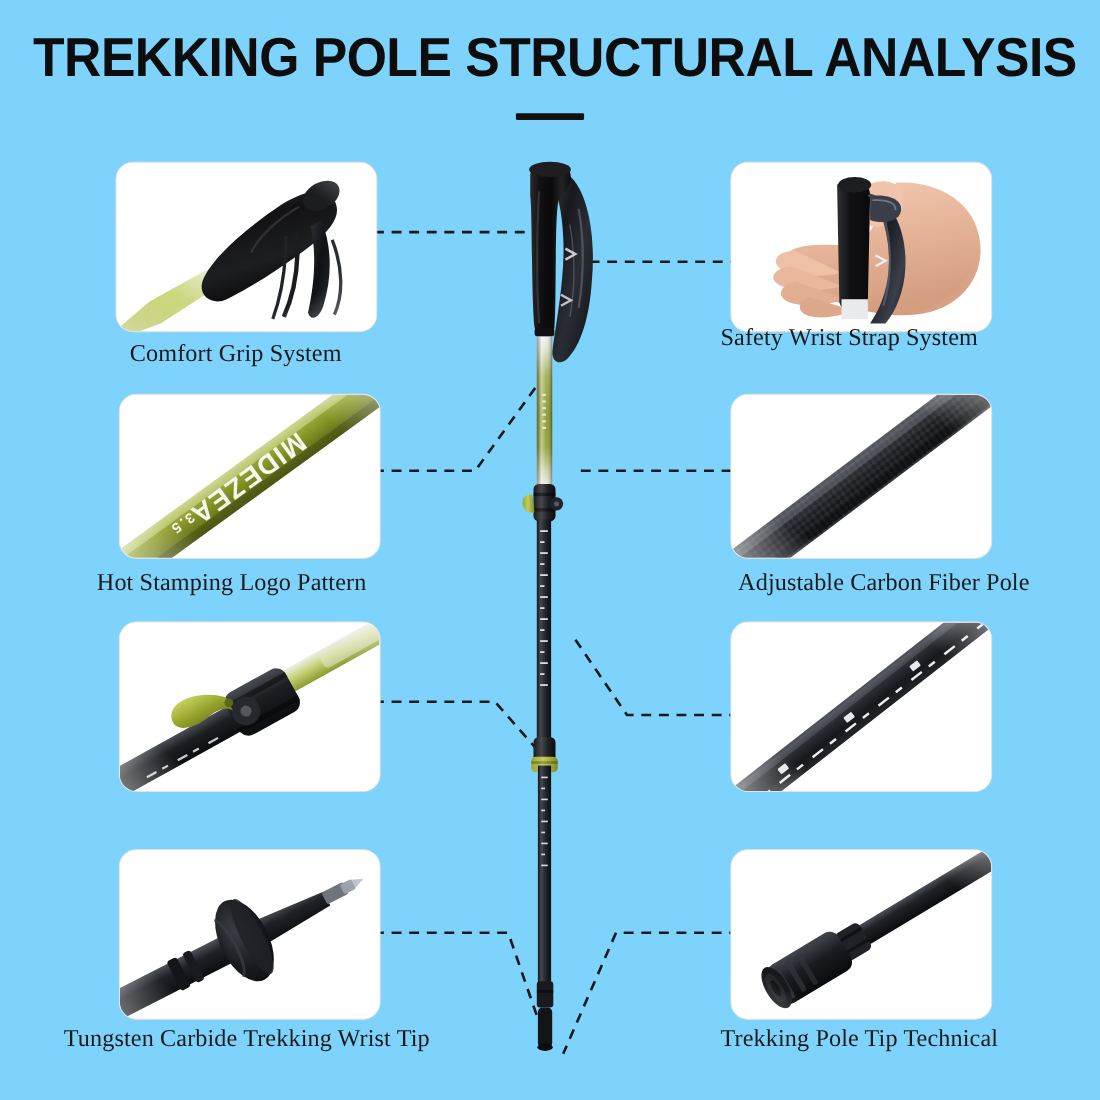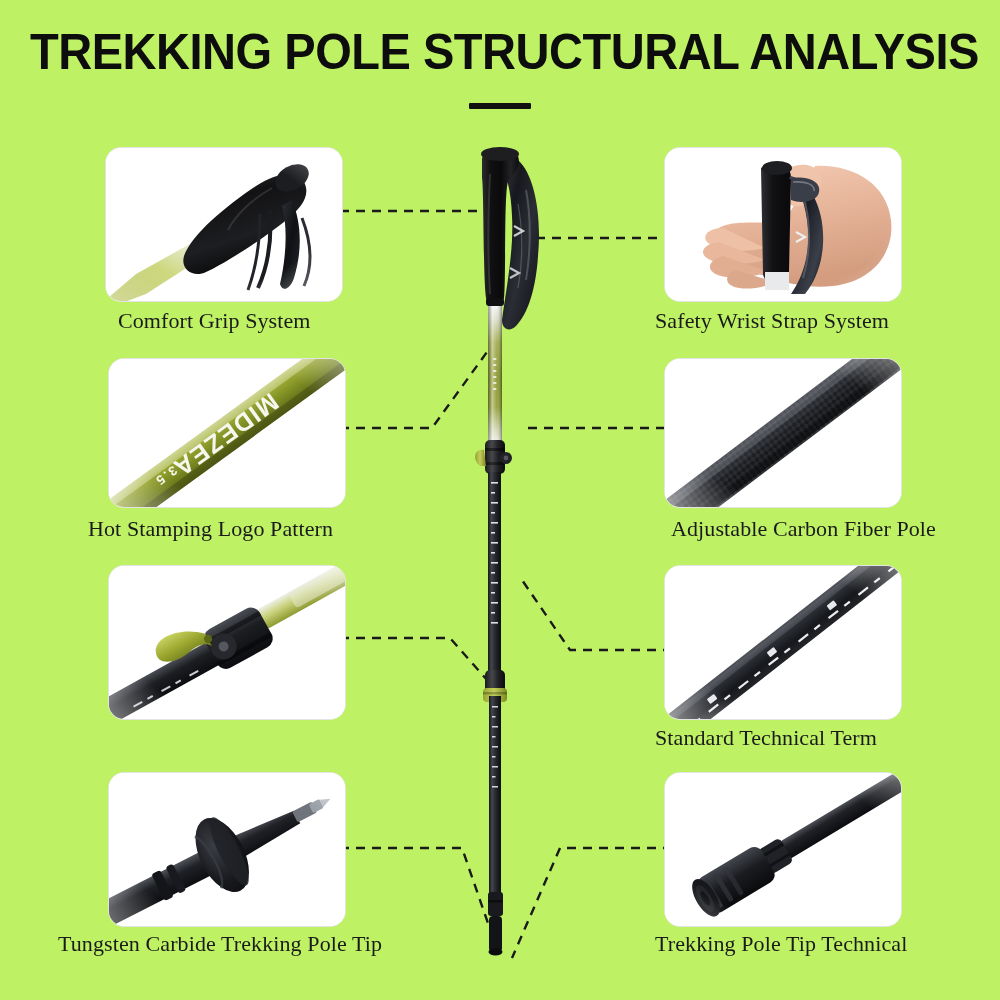--- a/index.html
+++ b/index.html
@@ -10,21 +10,21 @@
   }
   body {
     font-family: "Liberation Sans", "DejaVu Sans", sans-serif;
     -webkit-font-smoothing: antialiased;
   }
   #page {
     position: relative;
     width: 1000px;
     height: 1000px;
     margin: 0 auto;
-    background: #bef264;
+    background: #7dd3fc;
     overflow: hidden;
   }
 
   
   .title-wrap {
     position: absolute;
     top: 26px;
     left: 0;
     width: 1000px;
     text-align: center;
@@ -357,21 +357,21 @@
                  L 126 146 C 140 126, 146 100, 142 72 C 139 50, 132 36, 124 30 Z" fill="url(#g2s)"></path>
         <path d="M 138 48 C 146 72, 146 104, 138 130" stroke="#6e727d" stroke-width="2" fill="none" opacity="0.6"></path>
         <path d="M 131 84 l 9 5 l -9 5" stroke="#eceef0" stroke-width="2.2" fill="none"></path>
 
         <path d="M 126 30 C 144 28, 156 34, 154 44 C 152 54, 136 56, 126 52 Z" fill="#3a3e48"></path>
         <path d="M 128 34 C 142 33, 150 37, 149 43" stroke="#8d929c" stroke-width="1.6" fill="none" opacity="0.7"></path>
       </svg>
     </div>
     <div style="position:absolute;inset:0;background:radial-gradient(ellipse at 50% 48%, rgba(255,255,255,0) 62%, rgba(255,255,255,0.42) 100%);"></div>
   </div>
-  <div class="caption right" style="left:655px; top:310px;">Safety Wrist Strap System</div>
+  <div class="caption right" style="left:655px; top:296px;">Safety Wrist Strap System</div>
 
   <div class="card" style="left:108px; top:358px; width:238px; height:150px;">
     <div class="card-photo">
       <svg width="238" height="150" viewBox="0 0 238 150" xmlns="http://www.w3.org/2000/svg">
         <defs>
           <linearGradient id="g3" x1="0" y1="0" x2="0" y2="1">
             <stop offset="0%" stop-color="#c4cd86"></stop>
               <stop offset="22%" stop-color="#99a733"></stop>
             <stop offset="55%" stop-color="#7e8d22"></stop>
               <stop offset="100%" stop-color="#596317"></stop>
@@ -515,21 +515,20 @@
             <rect x="24" y="74" width="9" height="6" rx="1"></rect>
             <rect x="100" y="74" width="9" height="6" rx="1"></rect>
             <rect x="176" y="74" width="9" height="6" rx="1"></rect>
             <rect x="252" y="72" width="22" height="7" rx="1"></rect>
           </g>
         </g>
       </svg>
     </div>
     <div style="position:absolute;inset:0;background:radial-gradient(ellipse at 50% 48%, rgba(255,255,255,0) 60%, rgba(255,255,255,0.45) 100%);"></div>
   </div>
-  <div class="caption right" style="left:655px; top:727px;">Standard Technical Term</div>
 
   <div class="card" style="left:108px; top:772px; width:238px; height:155px;">
     <div class="card-photo">
       <svg width="238" height="155" viewBox="0 0 238 155" xmlns="http://www.w3.org/2000/svg">
         <defs>
           <linearGradient id="g7" x1="0" y1="0" x2="0" y2="1">
             <stop offset="0%" stop-color="#4e5158"></stop>
               <stop offset="38%" stop-color="#1f2126"></stop>
             <stop offset="100%" stop-color="#0d0e11"></stop>
           </linearGradient>
@@ -553,21 +552,21 @@
           <path d="M 96 50 C 104 58, 106 100, 96 108" stroke="#3b3e45" stroke-width="2.5" fill="none" opacity="0.7"></path>
 
           <rect x="194" y="72" width="22" height="12" rx="2" fill="#6f737b"></rect>
           <rect x="212" y="73" width="12" height="10" rx="2" fill="#9aa0a8"></rect>
           <path d="M 224 74 L 234 78 L 224 82 Z" fill="#b9bec6"></path>
         </g>
       </svg>
     </div>
     <div style="position:absolute;inset:0;background:radial-gradient(ellipse at 50% 48%, rgba(255,255,255,0) 62%, rgba(255,255,255,0.42) 100%);"></div>
   </div>
-  <div class="caption left" style="left:58px; top:933px;">Tungsten Carbide Trekking Pole Tip</div>
+  <div class="caption left" style="left:58px; top:933px;">Tungsten Carbide Trekking Wrist Tip</div>
 
   <div class="card" style="left:664px; top:772px; width:238px; height:155px;">
     <div class="card-photo">
       <svg width="238" height="155" viewBox="0 0 238 155" xmlns="http://www.w3.org/2000/svg">
         <defs>
           <linearGradient id="g8" x1="0" y1="0" x2="0" y2="1">
             <stop offset="0%" stop-color="#4c4f56"></stop>
               <stop offset="35%" stop-color="#1f2126"></stop>
             <stop offset="100%" stop-color="#0c0d10"></stop>
           </linearGradient>

